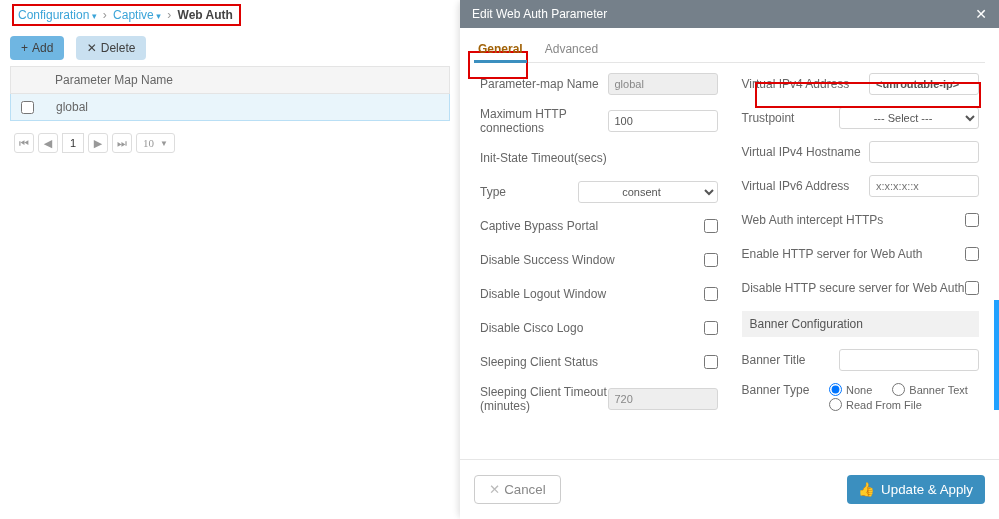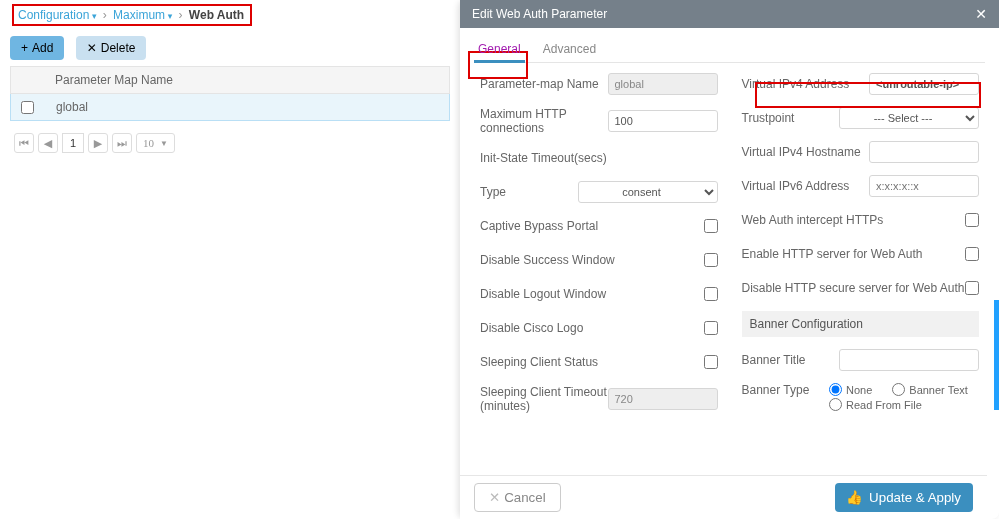--- a/index.html
+++ b/index.html
@@ -7,21 +7,21 @@
 
 
 .left-pane { position: absolute; left: 0; top: 0; width: 460px; padding: 2px 10px; }
 .breadcrumb { border: 2px solid #d00; display: inline-block; padding: 2px 6px 2px 4px; margin: 2px 0 4px 2px; }
 .breadcrumb a { color: #3ba4d8; text-decoration: none; }
 .breadcrumb .crumb-link::after { content: " ▾"; font-size: 9px; color:#3ba4d8; }
 .breadcrumb .sep { color: #999; margin: 0 3px; }
 .breadcrumb .current { color: #444; font-weight: 600; }
 
 .toolbar { margin: 6px 0; }
-.btn { border: none; border-radius: 4px; padding: 5px 11px; font-size: 12px; cursor: pointer; color: #000000; }
+.btn { border: none; border-radius: 4px; padding: 5px 11px; font-size: 12px; cursor: pointer; color: #404040; }
 .btn-add { background: #6fb6e2; margin-right: 8px; }
 .btn-del { background: #c9e0f0; }
 .btn-icon { margin-right: 4px; }
 
 .grid-header { background: #f5f5f5; border: 1px solid #e4e4e4; padding: 6px 8px 6px 44px; color:#666; }
 .grid-row { border: 1px solid #b9dff5; border-top:none; padding: 6px 8px 6px 10px; background: #e9f5fb; display:flex; align-items:center; color:#666; }
 .grid-row input[type=checkbox]{ margin-right: 22px; }
 
 .pager { margin-top:8px; padding: 4px 4px; display:flex; align-items:center; gap:4px; font-size:11px; color:#999; }
 .pager .pg-btn { border:1px solid #ddd; background:#fff; width:20px; height:20px; line-height:18px; text-align:center; border-radius:3px; cursor:pointer; }
@@ -31,21 +31,21 @@
 
 
 .panel { position:absolute; top:0; right:0; width:539px; height:519px; background:#fff; box-shadow:-2px 0 6px rgba(0,0,0,.12);border-radius:7px;}
 .panel-header { background:#75808a; color:#fff; padding:6px 12px; display:flex; justify-content:space-between; align-items:center; }
 .panel-close { color:#fff; cursor:pointer; font-size:14px; }
 
 .panel-body { padding: 8px 14px 60px 14px; height: calc(100% - 30px - 44px); overflow:auto; position:relative; }
 
 .tabs { border-bottom:1px solid #e5e5e5; margin-bottom:10px; display:flex; gap:14px; }
 .tab { padding:6px 4px; color:#888; cursor:pointer; position:relative; }
-.tab.active { color:#a21caf; font-weight:400; }
+.tab.active { color:#a16207; font-weight:700; }
 .tab.active::after { content:""; position:absolute; left:0; right:0; bottom:-1px; height:3px; background:#3b8fbf; }
 .tab-highlight { position:absolute; border:2px solid #d00; top:23px; left:8px; width:60px; height:28px; pointer-events:none; }
 
 .form-cols { display:flex; gap:24px; padding: 0 6px; }
 .col { flex:1; }
 .row { display:flex; align-items:center; margin-bottom:12px; min-height:22px; }
 .row .lbl { flex: 1; color:#666; font-size:12px; }
 .row .ctl { width:110px; }
 .row .ctl-wide{ width:140px; flex-shrink:0; }
 input.txt { width:100%; border:1px solid #d6d6d6; border-radius:3px; padding:4px 6px; font-size:11px; color:#555; background:#fff; }
@@ -53,33 +53,33 @@
 select.sel { width:100%; border:1px solid #d6d6d6; border-radius:3px; padding:3px 4px; font-size:11px; color:#555; background:#fff;text-align:center; }
 .chk { width:14px; height:14px; }
 
 .ipv4-highlight{ position:absolute; border:2px solid #d00; top:54px; right:18px; width:226px; height:26px; pointer-events:none; }
 
 .section-head{ background:#f1f1f1; padding:6px 8px; margin:4px 0 12px 0; color:#555; font-size:12px; }
 
 .radio-row label{ margin-right:10px; color:#666; font-size:11px; display:inline-flex; align-items:center; gap:4px;}
 .radio-row { display:flex; flex-wrap:wrap; gap:2px 10px; }
 
-.panel-footer { position:absolute; bottom:0; left:0; right:12px; height:44px; border-top:1px solid #e6e6e6; display:flex; justify-content:space-between; align-items:center; padding:0 14px; background:#fff;}
+.panel-footer { position:absolute; bottom:0; left:0; right:0; height:60px; border-top:1px solid #e6e6e6; display:flex; justify-content:space-between; align-items:center; padding:0 14px; background:#fff;}
 .btn-cancel{ border:1px solid #ccc; background:#fff; color:#888; border-radius:4px; padding:6px 14px; cursor:pointer;}
 .btn-apply{ background:#3b8fbf; color:#fff; border:none; border-radius:4px; padding:7px 12px; cursor:pointer; display:flex; align-items:center; gap:6px;}
 .scroll-hint{ position:absolute; right:0; top:300px; width:5px; height:110px; background:#21a1ff; }
 </style>
 </head>
 <body>
 
 <div class="left-pane">
   <div class="breadcrumb">
     <a href="#" class="crumb-link">Configuration</a>
     <span class="sep">›</span>
-    <a href="#" class="crumb-link">Maximum</a>
+    <a href="#" class="crumb-link">Captive</a>
     <span class="sep">›</span>
     <span class="current">Web Auth</span>
   </div>
 
   <div class="toolbar">
     <button class="btn btn-add"><span class="btn-icon">+</span><span>Add</span></button>
     <button class="btn btn-del"><span class="btn-icon">✕</span><span>Delete</span></button>
   </div>
 
   <div class="grid-header">Parameter Map Name</div>

